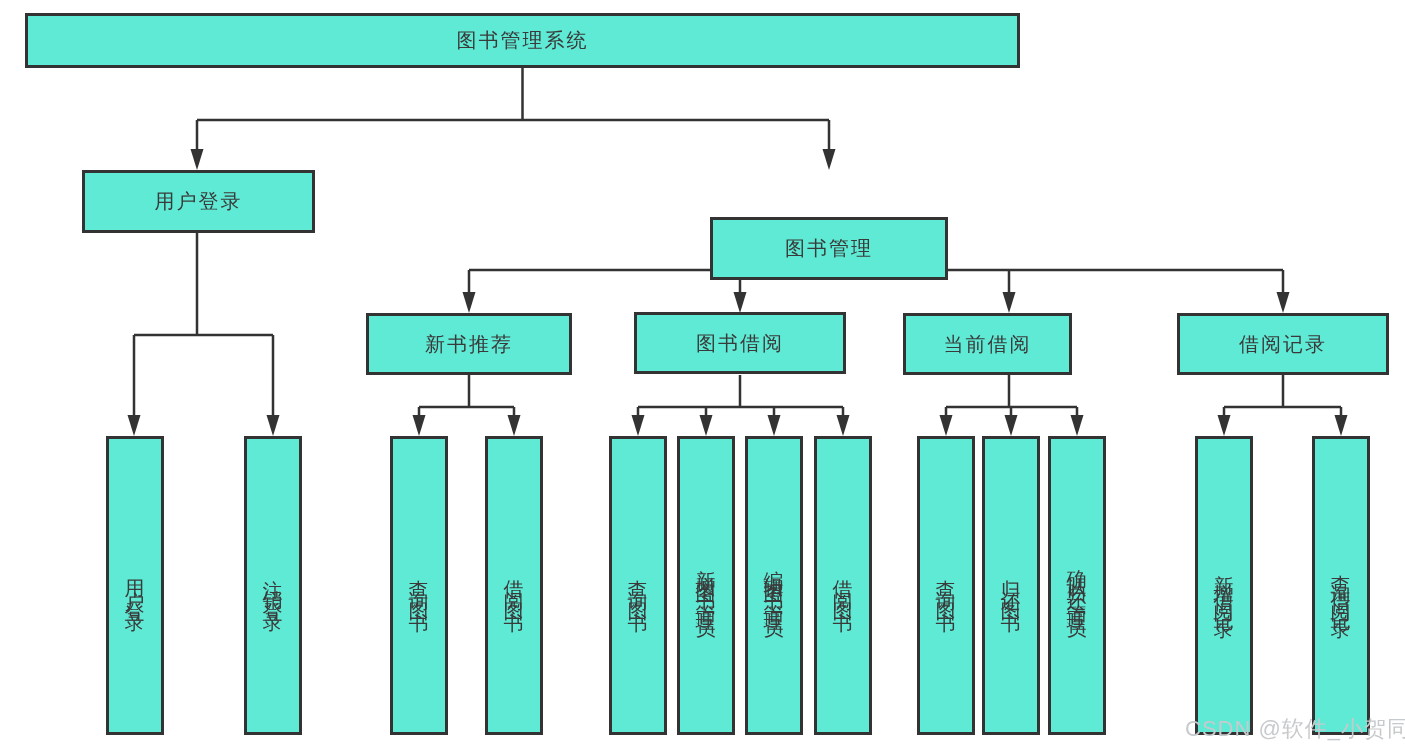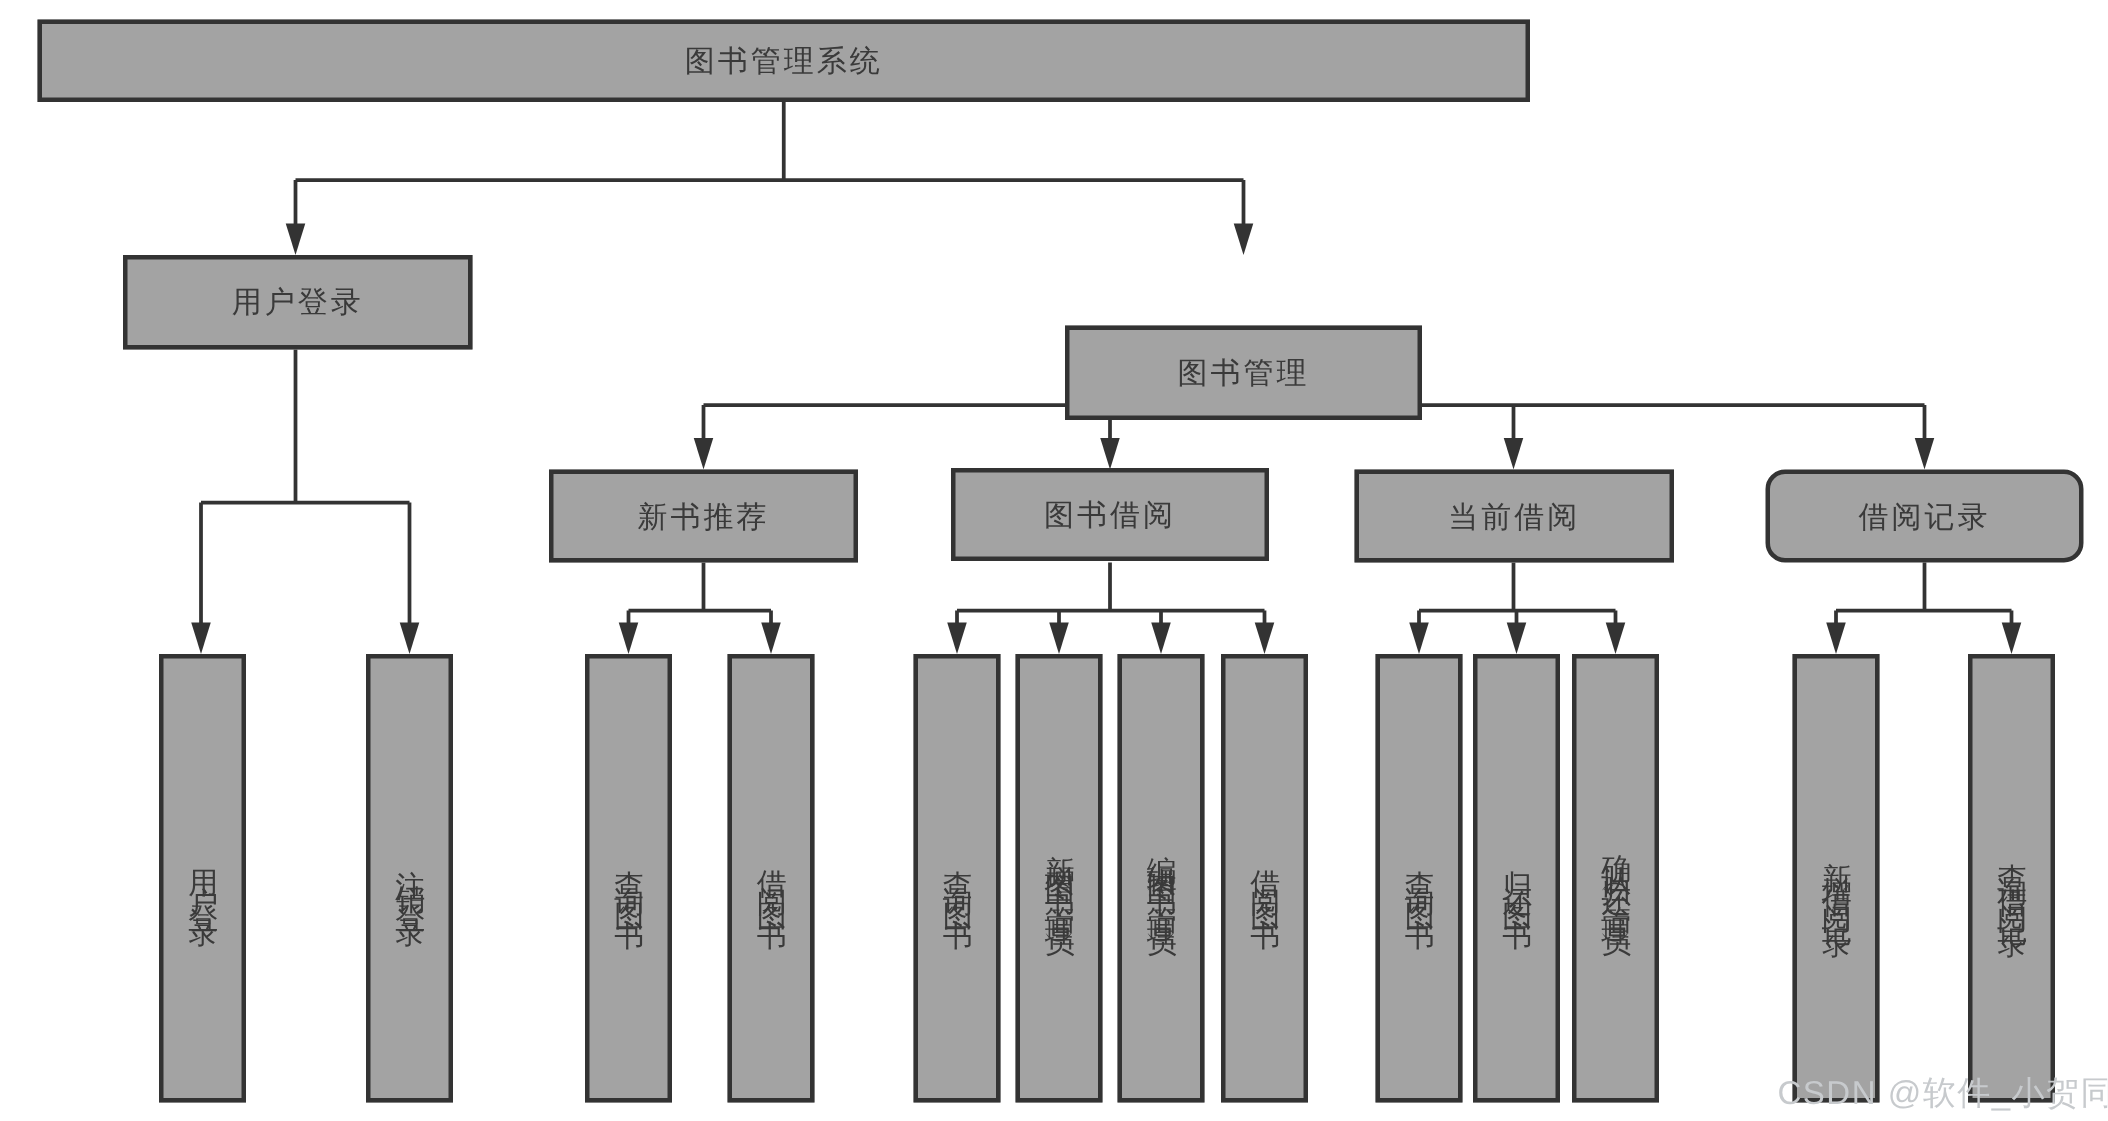--- a/index.html
+++ b/index.html
@@ -20,21 +20,21 @@
     left: 0;
     top: 0;
     width: 1405px;
     height: 747px;
     z-index: 1;
   }
   .node {
     position: absolute;
     box-sizing: border-box;
     border: 3px solid #333333;
-    background: #a3a3a3;
+    background: #5eead4;
     display: flex;
     align-items: center;
     justify-content: center;
     font-size: 20px;
     color: #3a3a3a;
     z-index: 2;
     letter-spacing: 2px;
   }
   .leaf {
     top: 436px;
@@ -142,24 +142,24 @@
   <div class="node" style="left:710px; top:170px; width:238px; height:63px;margin-top:47px;">
     <span class="hlabel">图书管理</span>
   </div>
 
   <div class="node" style="left:366px; top:313px; width:206px; height:62px;text-align:center;">
     <span class="hlabel">新书推荐</span>
   </div>
   <div class="node" style="left:634px; top:312px; width:212px; height:62px;">
     <span class="hlabel">图书借阅</span>
   </div>
-  <div class="node" style="left:903px; top:313px; width:213px; height:62px;">
+  <div class="node" style="left:903px; top:313px; width:169px; height:62px;">
     <span class="hlabel">当前借阅</span>
   </div>
-  <div class="node" style="left:1177px; top:313px; width:212px; height:62px;border-radius:13px;">
+  <div class="node" style="left:1177px; top:313px; width:212px; height:62px;">
     <span class="hlabel">借阅记录</span>
   </div>
 
   <div class="node leaf" style="left:106px;">
     <span class="vtext">用户登录</span>
   </div>
   <div class="node leaf" style="left:244px;">
     <span class="vtext">注销登录</span>
   </div>
 

